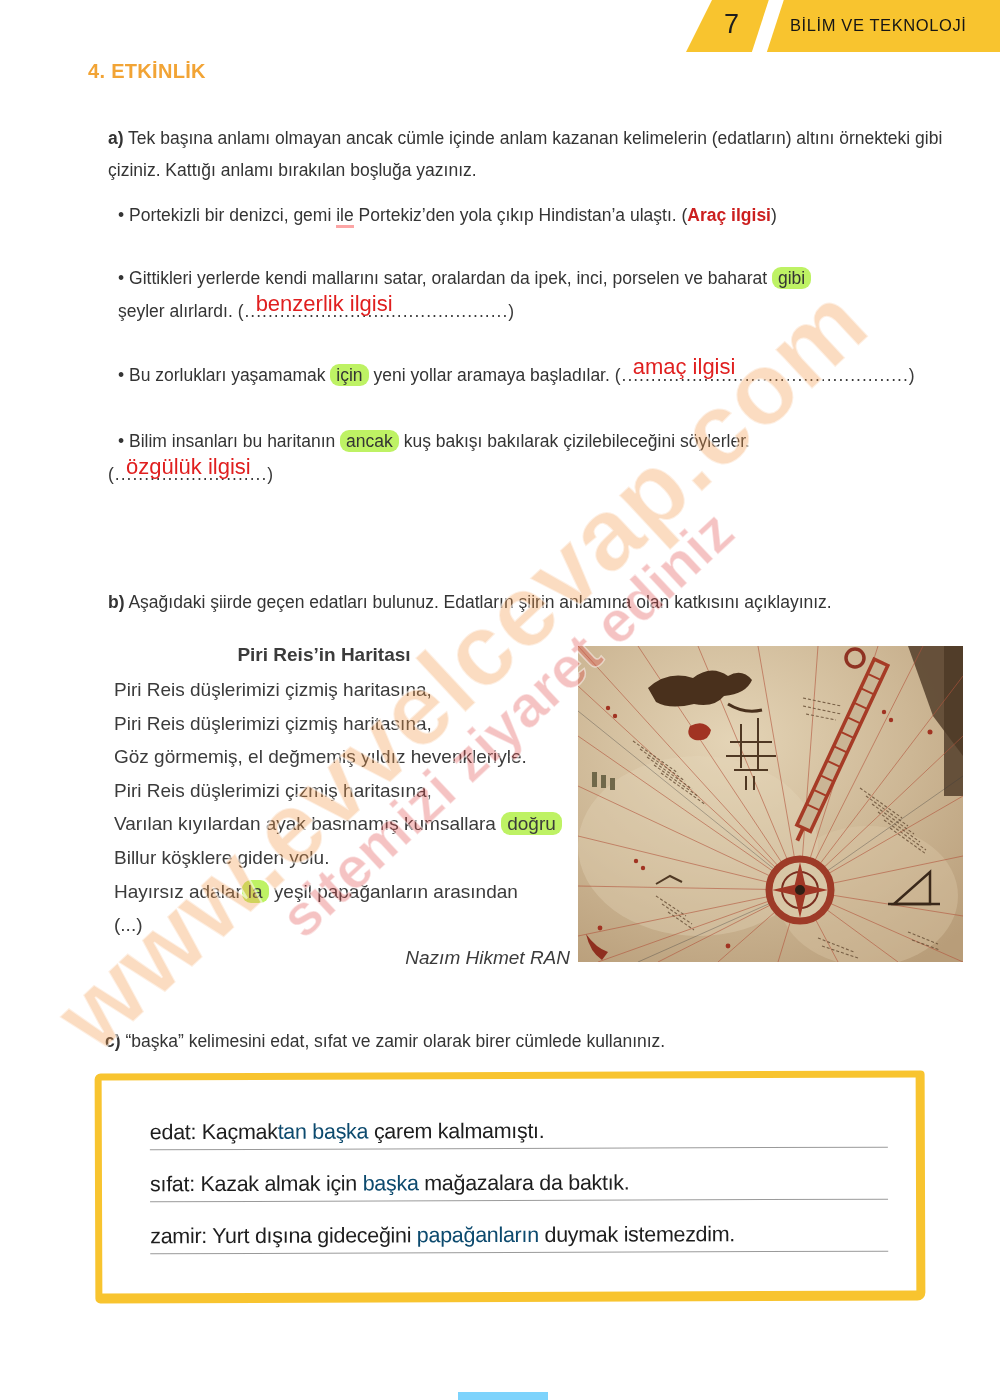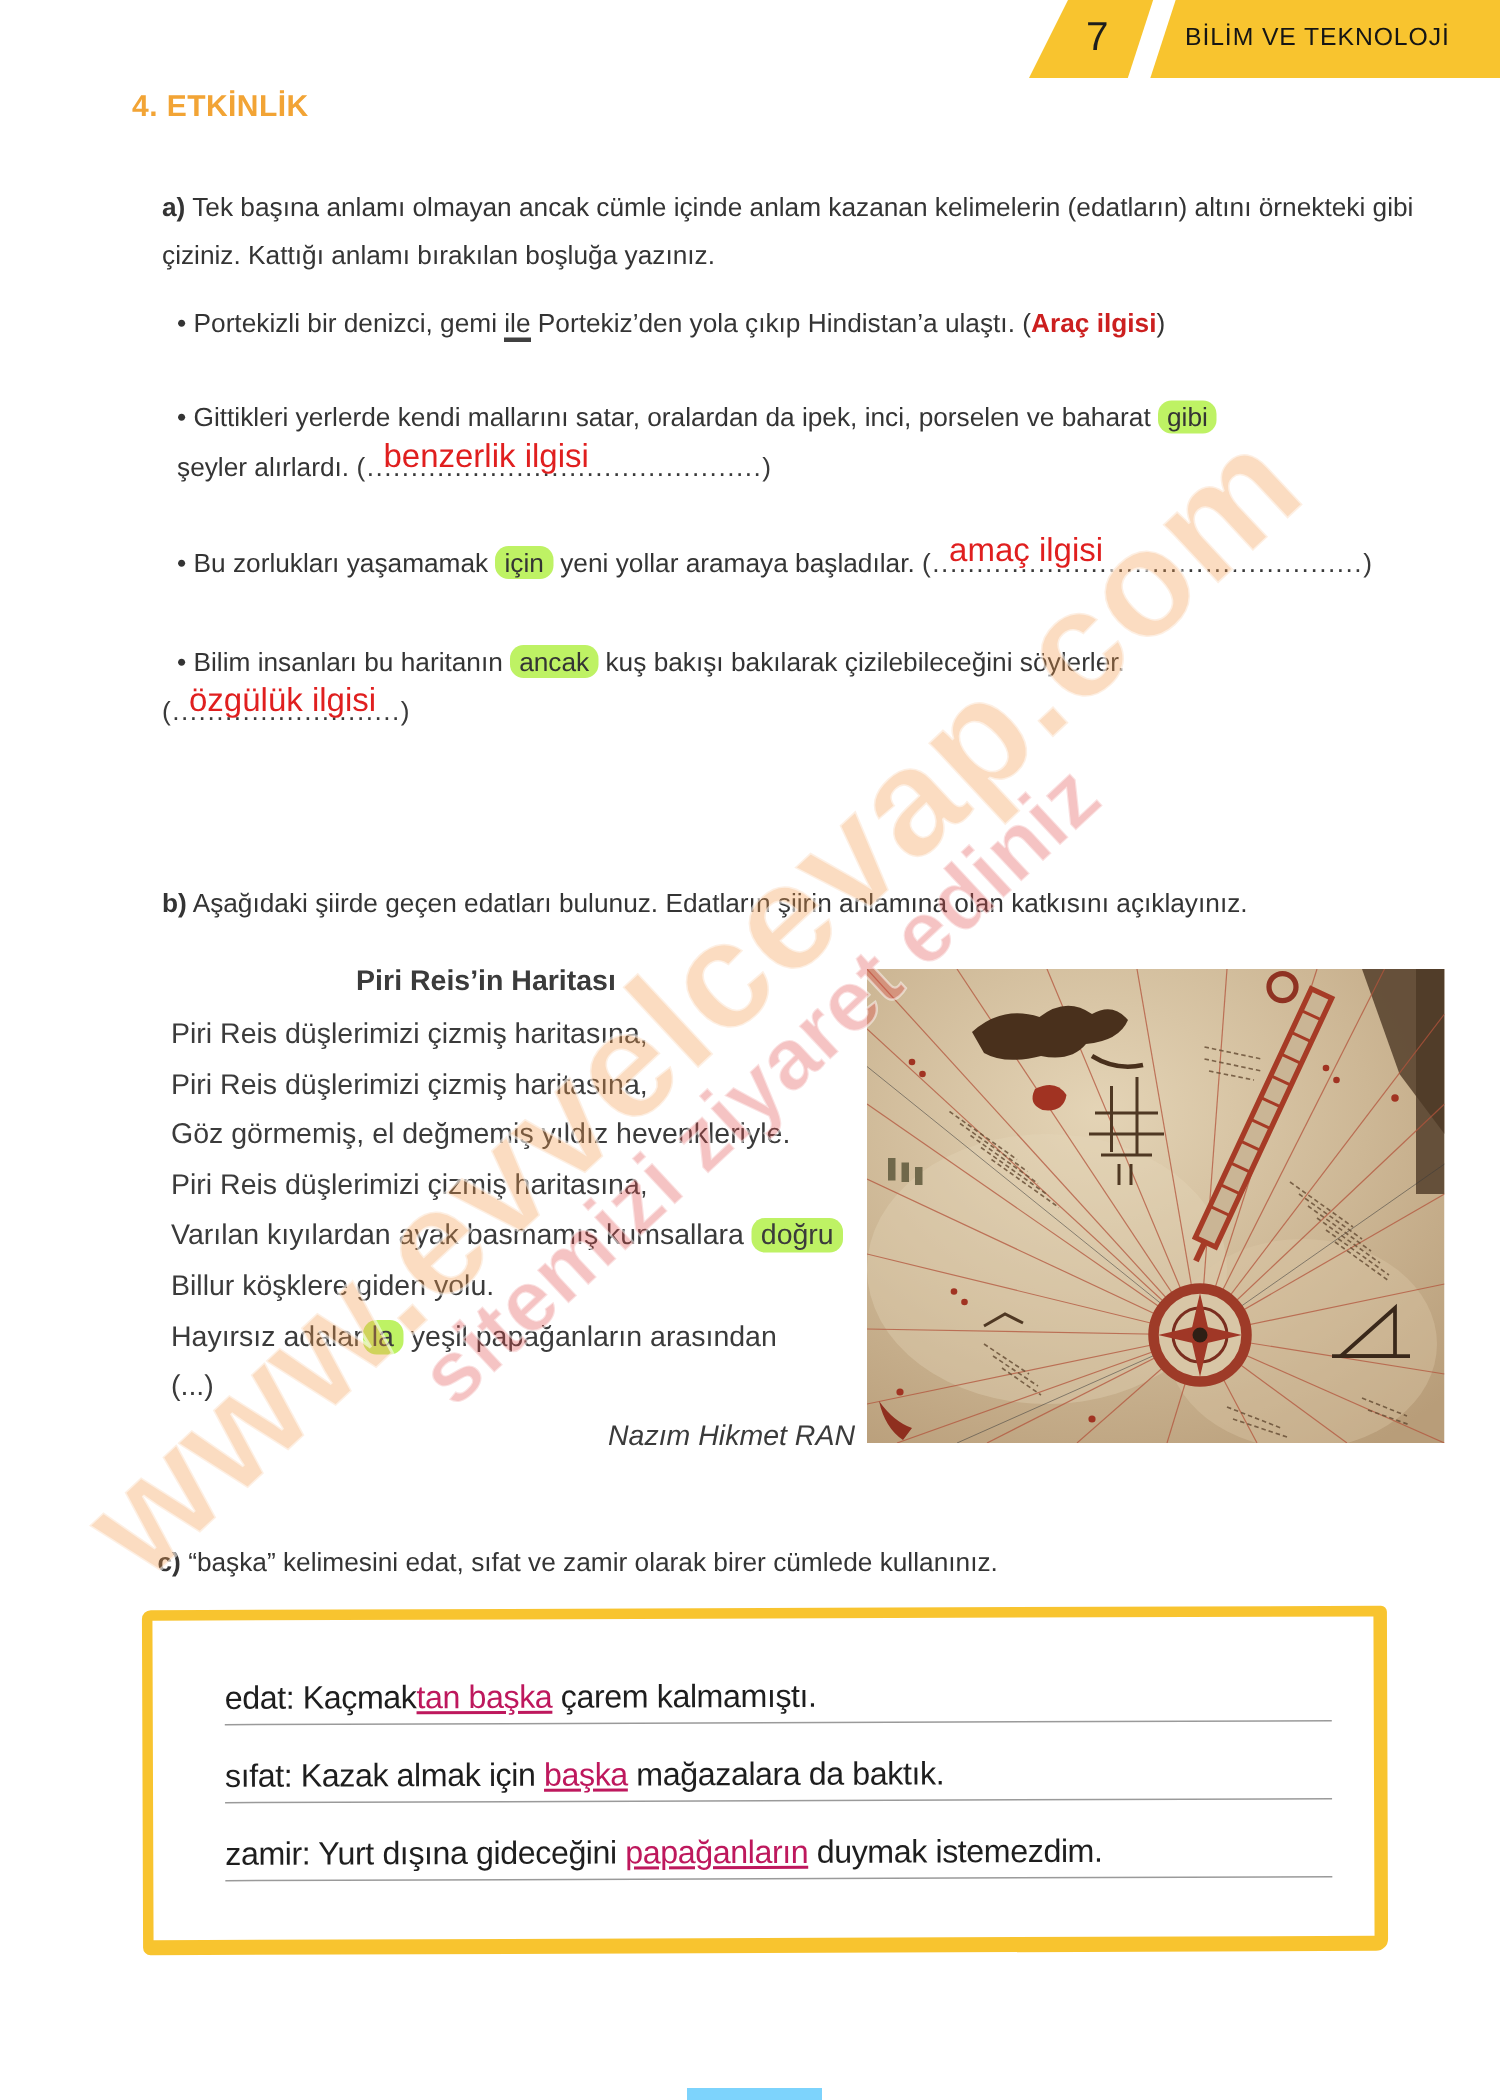--- a/index.html
+++ b/index.html
@@ -32,21 +32,21 @@
   .part-a{ position:absolute; left:108px; top:122px; width:848px; line-height:1.85; }
   .bullet-block{ position:absolute; line-height:1.9; white-space:nowrap; }
   .b1{ left:118px; top:199px; }
   .b2{ left:118px; top:262px; }
   .b3{ left:118px; top:359px; }
   .b4{ left:108px; top:425px; }
   .b4 .line1{ margin-left:10px; }
 
   .hl{ background:#bef264; border-radius:9px; padding:1px 6px; }
   .hl:empty{ padding:0; background:none; }
-  .edat-underline{ border-bottom:3px solid #404040; padding-bottom:0px; }
+  .edat-underline{ border-bottom:3px solid #fca5a5; padding-bottom:0px; }
   .red-bold{ color:#CC1F1F; font-weight:bold; }
 
   .fill{ position:relative; display:inline-block; }
   .fill .dots{ color:#3a3a3a; letter-spacing:1px; }
   .fill .ans{ position:absolute; left:18px; bottom:4px; font-size:22px;
     color:#E01F1F; white-space:nowrap; }
 
   
   .part-b{ position:absolute; left:108px; top:592px; width:860px; white-space:nowrap; }
   .poem{ position:absolute; left:114px; top:644px; width:470px; font-size:19px; }
@@ -64,21 +64,21 @@
   .answer-box{
     position:absolute; left:95px; top:1072px; width:830px; height:230px;
     border:8px solid #F8C42F; border-width:7px 9px 10px 7px;
     border-radius:6px 4px 8px 5px; transform:rotate(-0.2deg);
     background:#ffffff;
   }
   .answer-box .inner{ padding:40px 0 0 48px; }
   .ans-line{ width:738px; font-size:21.5px; letter-spacing:-0.3px; color:#1e1e1e;
     border-bottom:1.5px solid #9a9a9a; padding-bottom:4px; margin-bottom:22px;
     white-space:nowrap; }
-  .ans-line .red{ color:#be185d;text-decoration:underline; }
+  .ans-line .red{ color:#0c4a6e; }
 
   
   .page-num{ position:absolute; left:458px; top:1348px; width:90px; height:52px;
     background:#7dd3fc; text-align:center; line-height:54px; font-size:20px; color:#1d1d1d;margin-top:44px; }
 
   
   .wm{ position:absolute; inset:0; pointer-events:none; z-index:6; }
   .wm1{ position:absolute; left:-70px; top:610px; transform:rotate(-43deg);
     transform-origin:50% 50%; font-size:102px; font-weight:bold; white-space:nowrap;
     color:rgba(242,153,74,0.34); -webkit-text-stroke:2px rgba(255,255,255,0.55);

